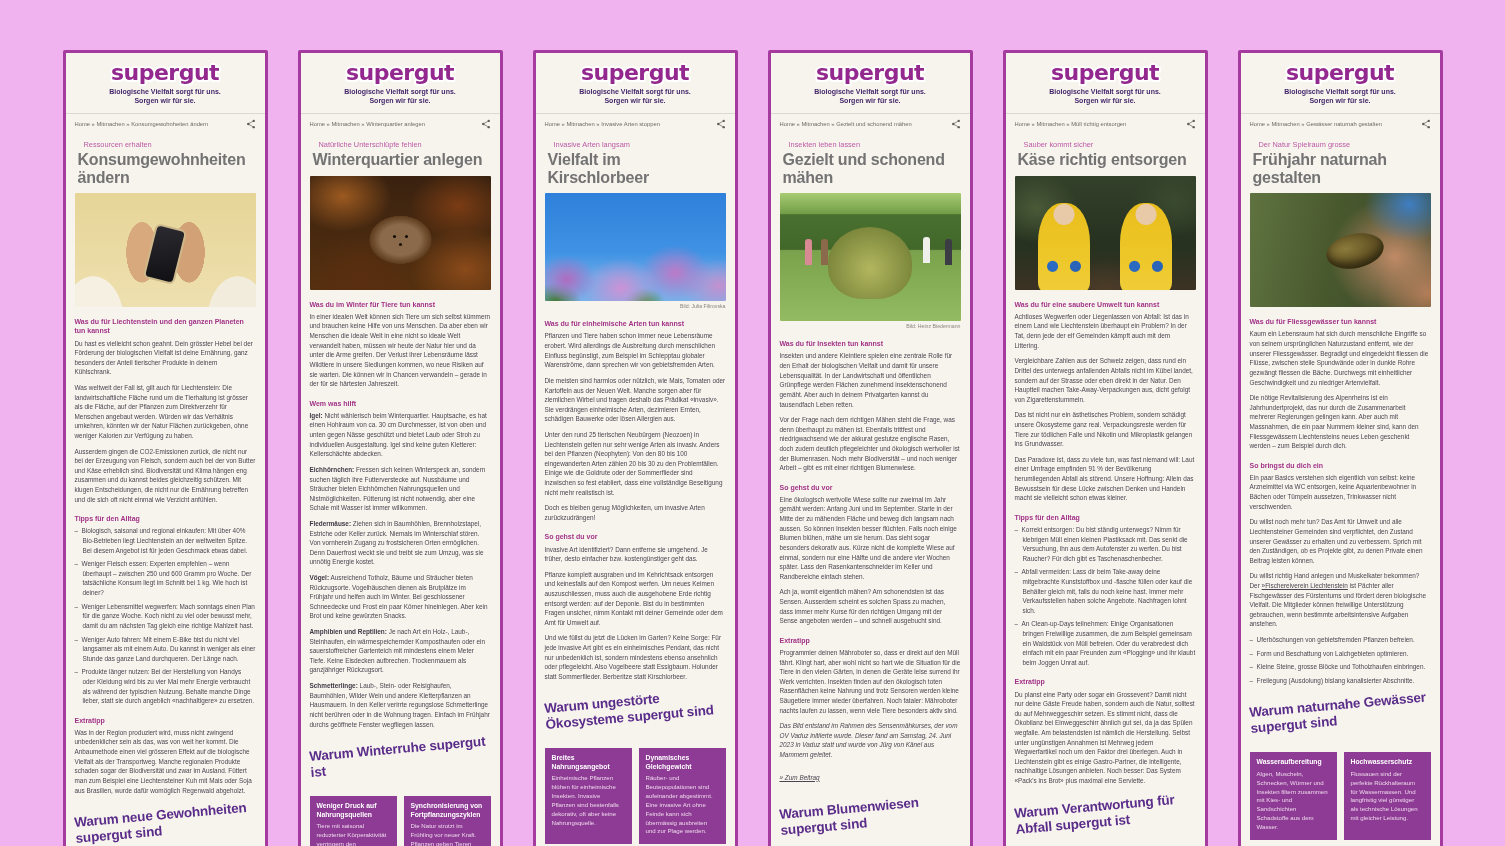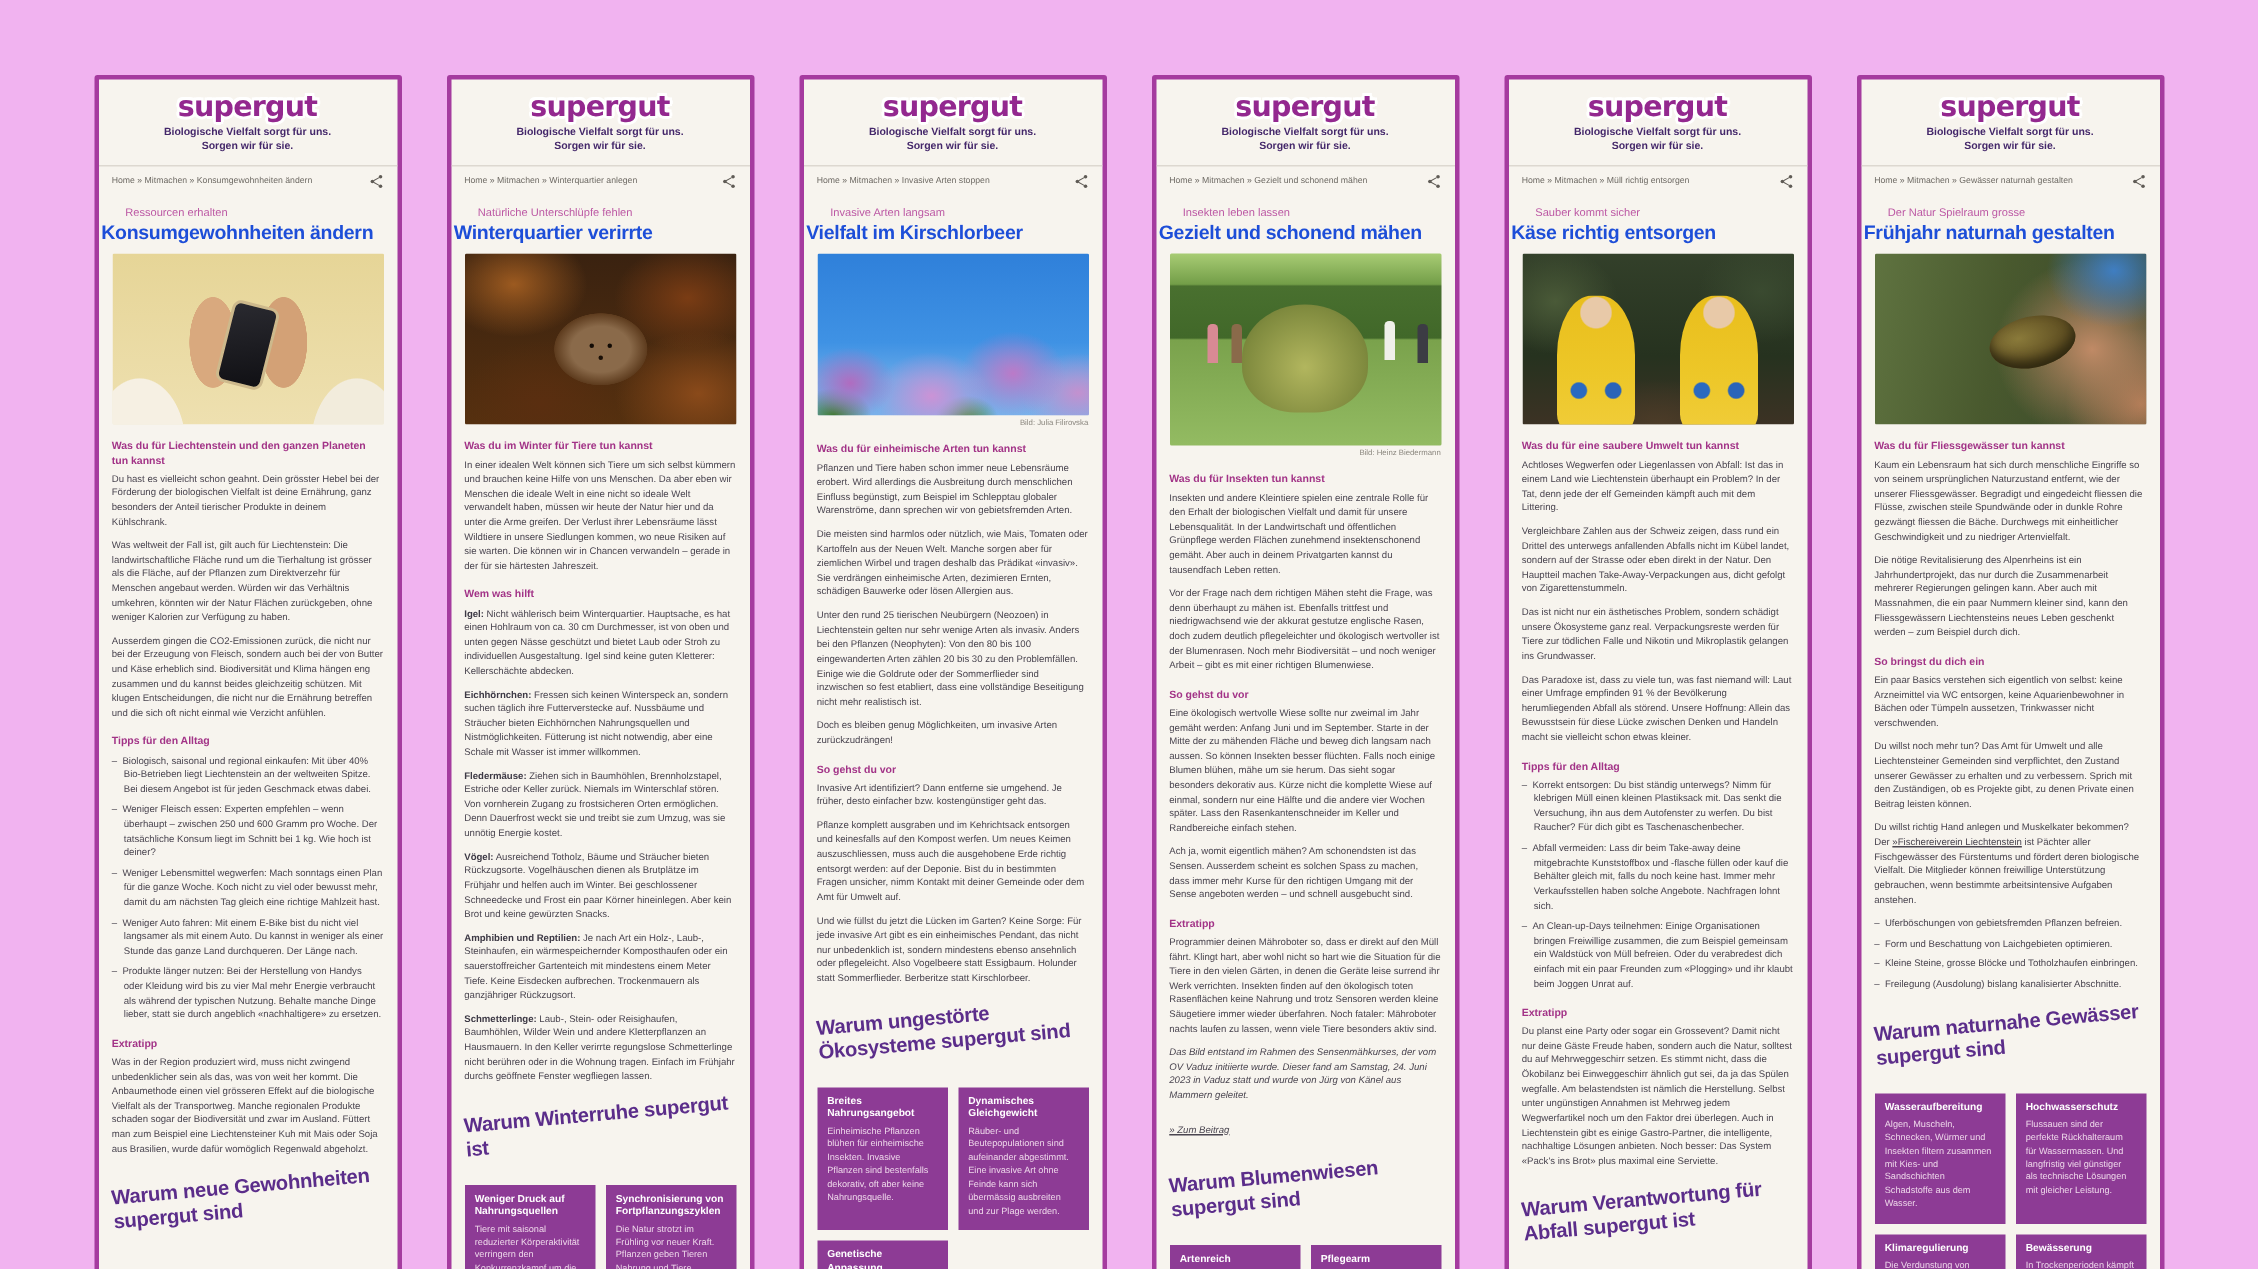--- a/index.html
+++ b/index.html
@@ -10,30 +10,30 @@
     -webkit-font-smoothing:antialiased;
   }
   .board{display:flex;justify-content:center;gap:30px;padding-top:50px;}
   .card{
     flex:none;width:199px;height:900px;overflow:hidden;
     background:#f7f4ee;border:3px solid #a53b9f;border-radius:2px;
   }
   .brand{margin-top:9px;text-align:center;}
   .logo{
     font-family:"DejaVu Sans",sans-serif;
-    font-size:19px;font-weight:800;color:#93288f;letter-spacing:-0.5px;line-height:1;
+    font-size:22px;font-weight:800;color:#93288f;letter-spacing:-0.5px;line-height:1;
     text-shadow:-1.5px -1.5px 0 #fff,1.5px -1.5px 0 #fff,-1.5px 1.5px 0 #fff,1.5px 1.5px 0 #fff,0 2px 0 #fff,2px 0 0 #fff,-2px 0 0 #fff,0 -2px 0 #fff;
   }
   .tagline{font-size:7px;font-weight:700;color:#44276a;line-height:1.3;margin-top:3px;}
   .rule{border-top:1px solid #ddd8d0;margin-top:8px;}
   .crumb-row{display:flex;align-items:center;justify-content:space-between;padding:5px 9px 4px;}
   .crumb{font-size:5.8px;color:#6e6a64;}
   .share svg{width:10px;height:10px;display:block;}
   .category{font-size:7.4px;color:#bc58a4;margin:7px 18px 2px;}
-  h1.title{font-size:13px;font-weight:700;color:#1d4ed8;letter-spacing:-0.2px;margin:0 2px 7px;line-height:1.1;}
+  h1.title{font-size:16px;font-weight:700;color:#737373;letter-spacing:-0.2px;margin:0 12px 7px;line-height:1.1;}
   .img{margin:0 9px;border-radius:1px;position:relative;overflow:hidden;}
   .caption{font-size:5.2px;color:#8a867e;text-align:right;margin:2px 9px 0;}
   h3.sec{font-size:7px;font-weight:700;color:#a23387;margin:10px 9px 3px;line-height:1.3;}
   p.body,li.tip{font-size:6.4px;color:#4a4550;line-height:1.5;}
   p.body{margin:0 9px 6px;}
   b.lead{color:#3c3844;}
   p.note{font-style:italic;}
   a.more{display:inline-block;margin:0 9px 6px;font-size:6.4px;color:#4a4550;text-decoration:underline;font-style:italic;}
   a.inline{color:#4a4550;text-decoration:underline;}
   ul.tips{list-style:none;margin:0 9px 6px;padding:0;}
@@ -159,21 +159,21 @@
         <span class="share">
           <svg viewBox="0 0 16 16" fill="#5f5b55">
             <circle cx="12.3" cy="3" r="1.9"></circle>
             <circle cx="3.6" cy="8" r="1.9"></circle>
             <circle cx="12.3" cy="13" r="1.9"></circle>
             <path d="M4.8 7.2l6-3.3M4.8 8.8l6 3.3" stroke="#5f5b55" stroke-width="1.1" fill="none"></path>
           </svg>
         </span>
       </div>
       <div class="category">Natürliche Unterschlüpfe fehlen</div>
-      <h1 class="title">Winterquartier verirrte</h1>
+      <h1 class="title">Winterquartier anlegen</h1>
       <div class="img img-hedgehog"></div>
       <h3 class="sec">Was du im Winter für Tiere tun kannst</h3>
       <p class="body">In einer idealen Welt können sich Tiere um sich selbst kümmern und brauchen keine Hilfe von uns Menschen. Da aber eben wir Menschen die ideale Welt in eine nicht so ideale Welt verwandelt haben, müssen wir heute der Natur hier und da unter die Arme greifen. Der Verlust ihrer Lebensräume lässt Wildtiere in unsere Siedlungen kommen, wo neue Risiken auf sie warten. Die können wir in Chancen verwandeln – gerade in der für sie härtesten Jahreszeit.</p>
       <h3 class="sec">Wem was hilft</h3>
       <p class="body"><b class="lead">Igel:</b><span> Nicht wählerisch beim Winterquartier. Hauptsache, es hat einen Hohlraum von ca. 30 cm Durchmesser, ist von oben und unten gegen Nässe geschützt und bietet Laub oder Stroh zu individuellen Ausgestaltung. Igel sind keine guten Kletterer: Kellerschächte abdecken.</span></p>
       <p class="body"><b class="lead">Eichhörnchen:</b><span> Fressen sich keinen Winterspeck an, sondern suchen täglich ihre Futterverstecke auf. Nussbäume und Sträucher bieten Eichhörnchen Nahrungsquellen und Nistmöglichkeiten. Fütterung ist nicht notwendig, aber eine Schale mit Wasser ist immer willkommen.</span></p>
       <p class="body"><b class="lead">Fledermäuse:</b><span> Ziehen sich in Baumhöhlen, Brennholzstapel, Estriche oder Keller zurück. Niemals im Winterschlaf stören. Von vornherein Zugang zu frostsicheren Orten ermöglichen. Denn Dauerfrost weckt sie und treibt sie zum Umzug, was sie unnötig Energie kostet.</span></p>
       <p class="body"><b class="lead">Vögel:</b><span> Ausreichend Totholz, Bäume und Sträucher bieten Rückzugsorte. Vogelhäuschen dienen als Brutplätze im Frühjahr und helfen auch im Winter. Bei geschlossener Schneedecke und Frost ein paar Körner hineinlegen. Aber kein Brot und keine gewürzten Snacks.</span></p>
       <p class="body"><b class="lead">Amphibien und Reptilien:</b><span> Je nach Art ein Holz-, Laub-, Steinhaufen, ein wärmespeichernder Komposthaufen oder ein sauerstoffreicher Gartenteich mit mindestens einem Meter Tiefe. Keine Eisdecken aufbrechen. Trockenmauern als ganzjähriger Rückzugsort.</span></p>
       <p class="body"><b class="lead">Schmetterlinge:</b><span> Laub-, Stein- oder Reisighaufen, Baumhöhlen, Wilder Wein und andere Kletterpflanzen an Hausmauern. In den Keller verirrte regungslose Schmetterlinge nicht berühren oder in die Wohnung tragen. Einfach im Frühjahr durchs geöffnete Fenster wegfliegen lassen.</span></p>

